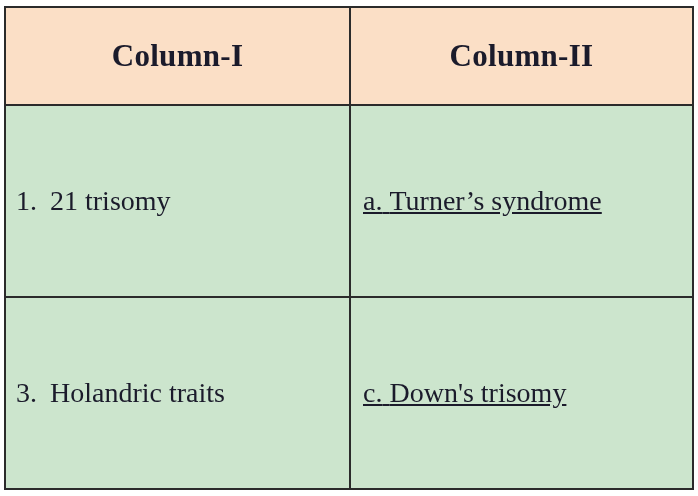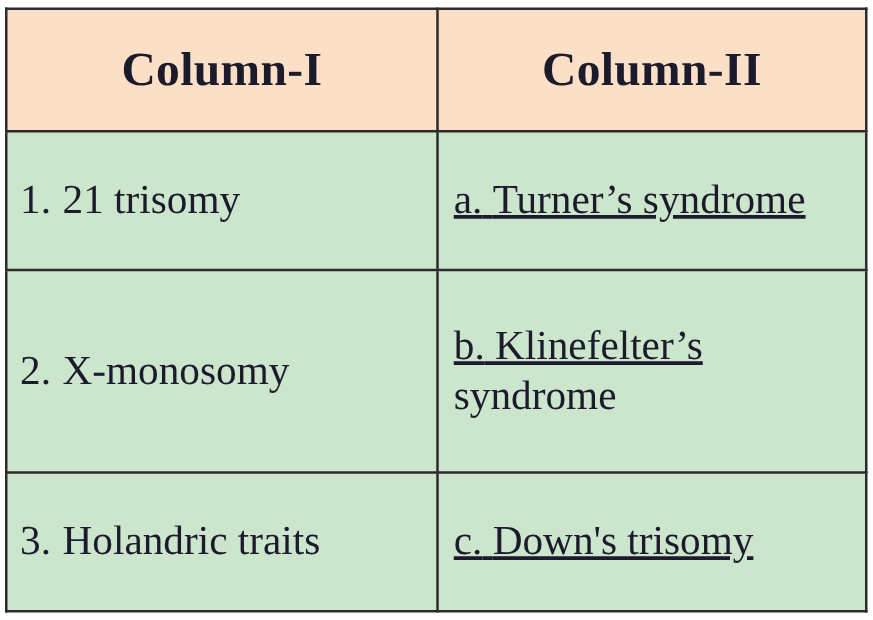--- a/index.html
+++ b/index.html
@@ -31,28 +31,28 @@
     padding: 0 10px;
     vertical-align: middle;
   }
   col.col-1 { width: 345px; }
   col.col-2 { width: 343px; }
 
   thead th {
     background: #fbdfc6;
     text-align: center;
     font-weight: bold;
-    font-size: 38px;
+    font-size: 31px;
     color: #1b1b2b;
     height: 96px;
     letter-spacing: 0.3px;
   }
   tbody td {
     background: #cce5cd;
-    font-size: 33px;
+    font-size: 28px;
     color: #1b1b2b;
     line-height: 1.22;
   }
   tbody td.left-cell {
     padding-left: 10px;
   }
   tbody td.right-cell {
     padding-left: 12px;
     text-decoration: underline;
   }
@@ -88,29 +88,20 @@
     </thead>
     <tbody>
       <tr class="r1">
         <td class="left-cell">
           <span class="row-num">1.</span><span>21 trisomy</span>
         </td>
         <td class="right-cell">
           <span class="item-line"><span>a.</span>&nbsp;<span>Turner’s syndrome</span></span>
         </td>
       </tr>
-      <tr class="r2">
-        <td class="left-cell">
-          <span class="row-num">2.</span><span>X-monosomy</span>
-        </td>
-        <td class="right-cell">
-          <span class="item-line"><span>b.</span>&nbsp;<span>Klinefelter’s</span></span>
-          <span class="item-line"><span class="txt-indent">syndrome</span></span>
-        </td>
-      </tr>
       <tr class="r3">
         <td class="left-cell">
           <span class="row-num">3.</span><span>Holandric traits</span>
         </td>
         <td class="right-cell">
           <span class="item-line"><span>c.</span>&nbsp;<span>Down's trisomy</span></span>
         </td>
       </tr>
     </tbody>
   </table>

